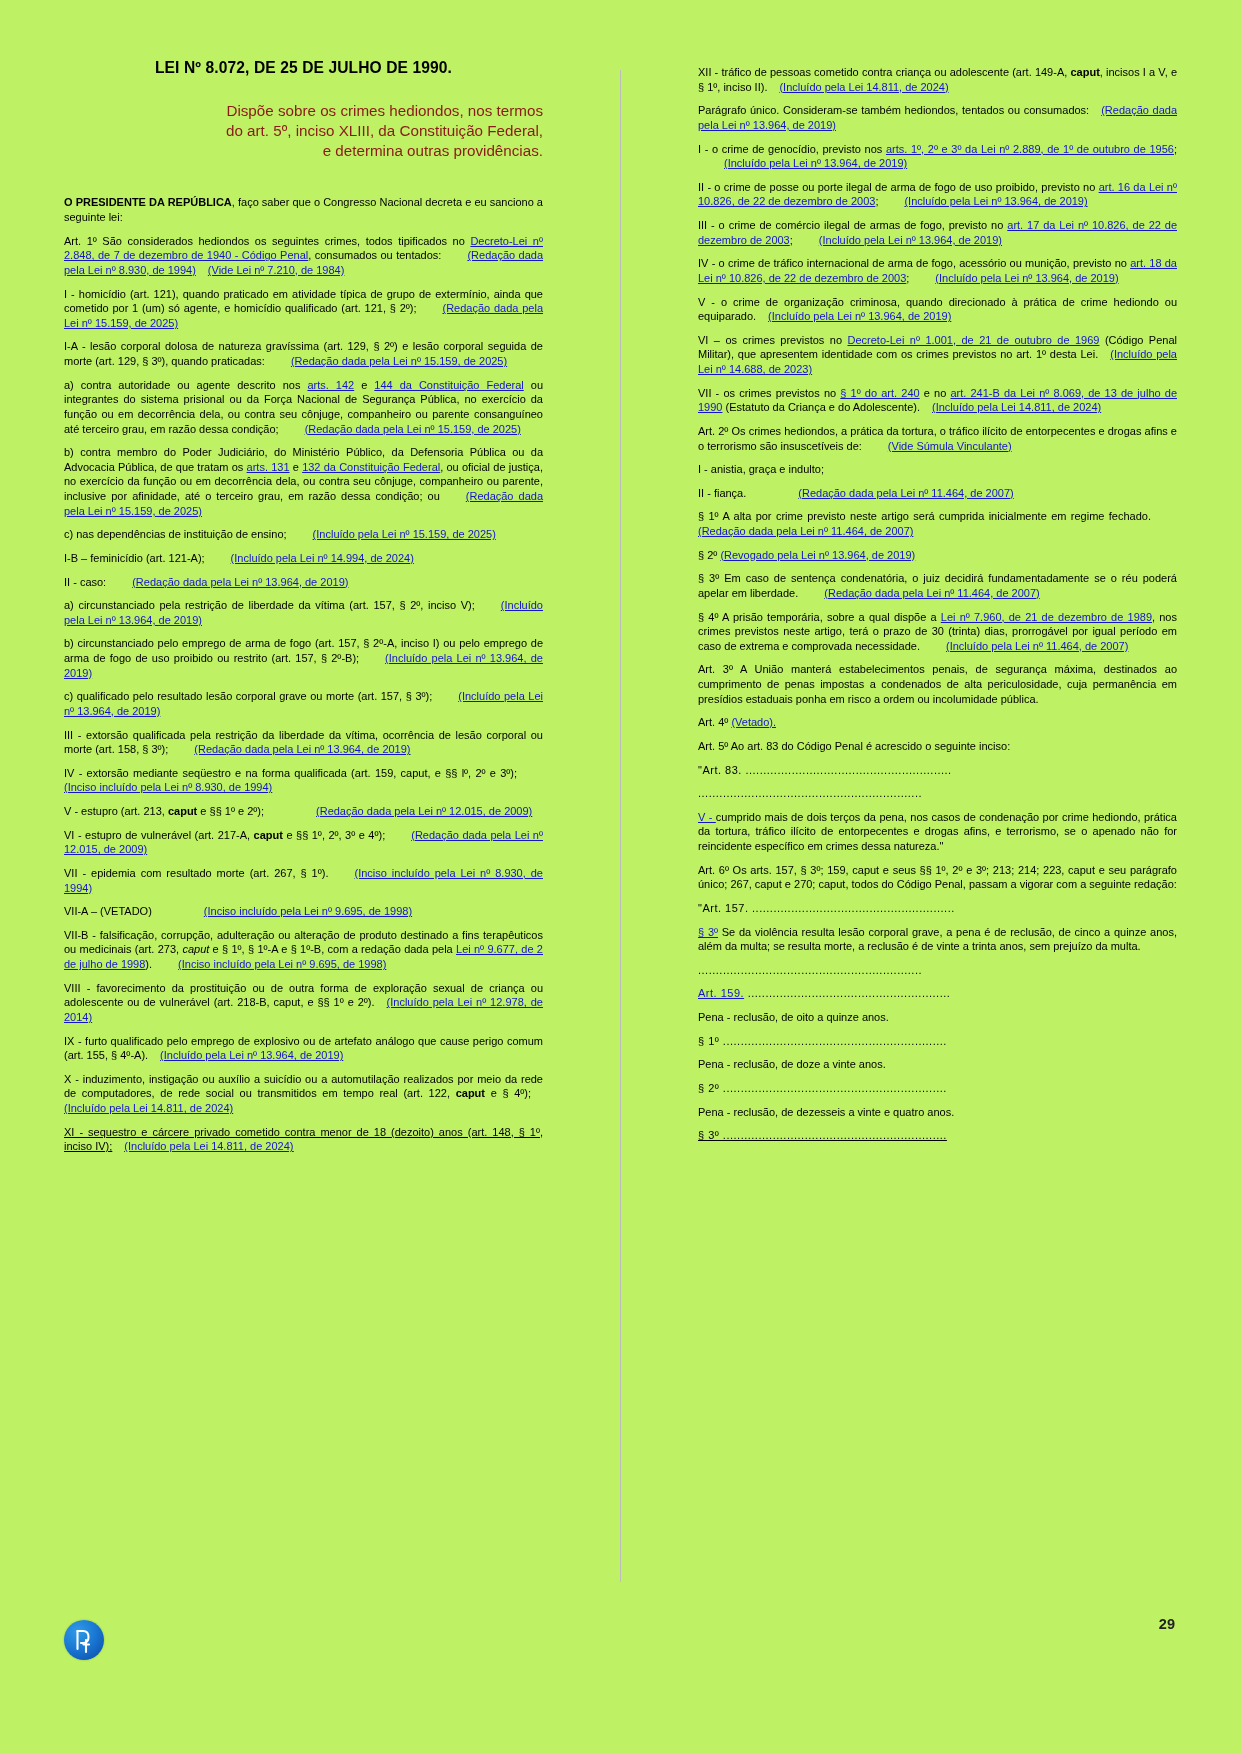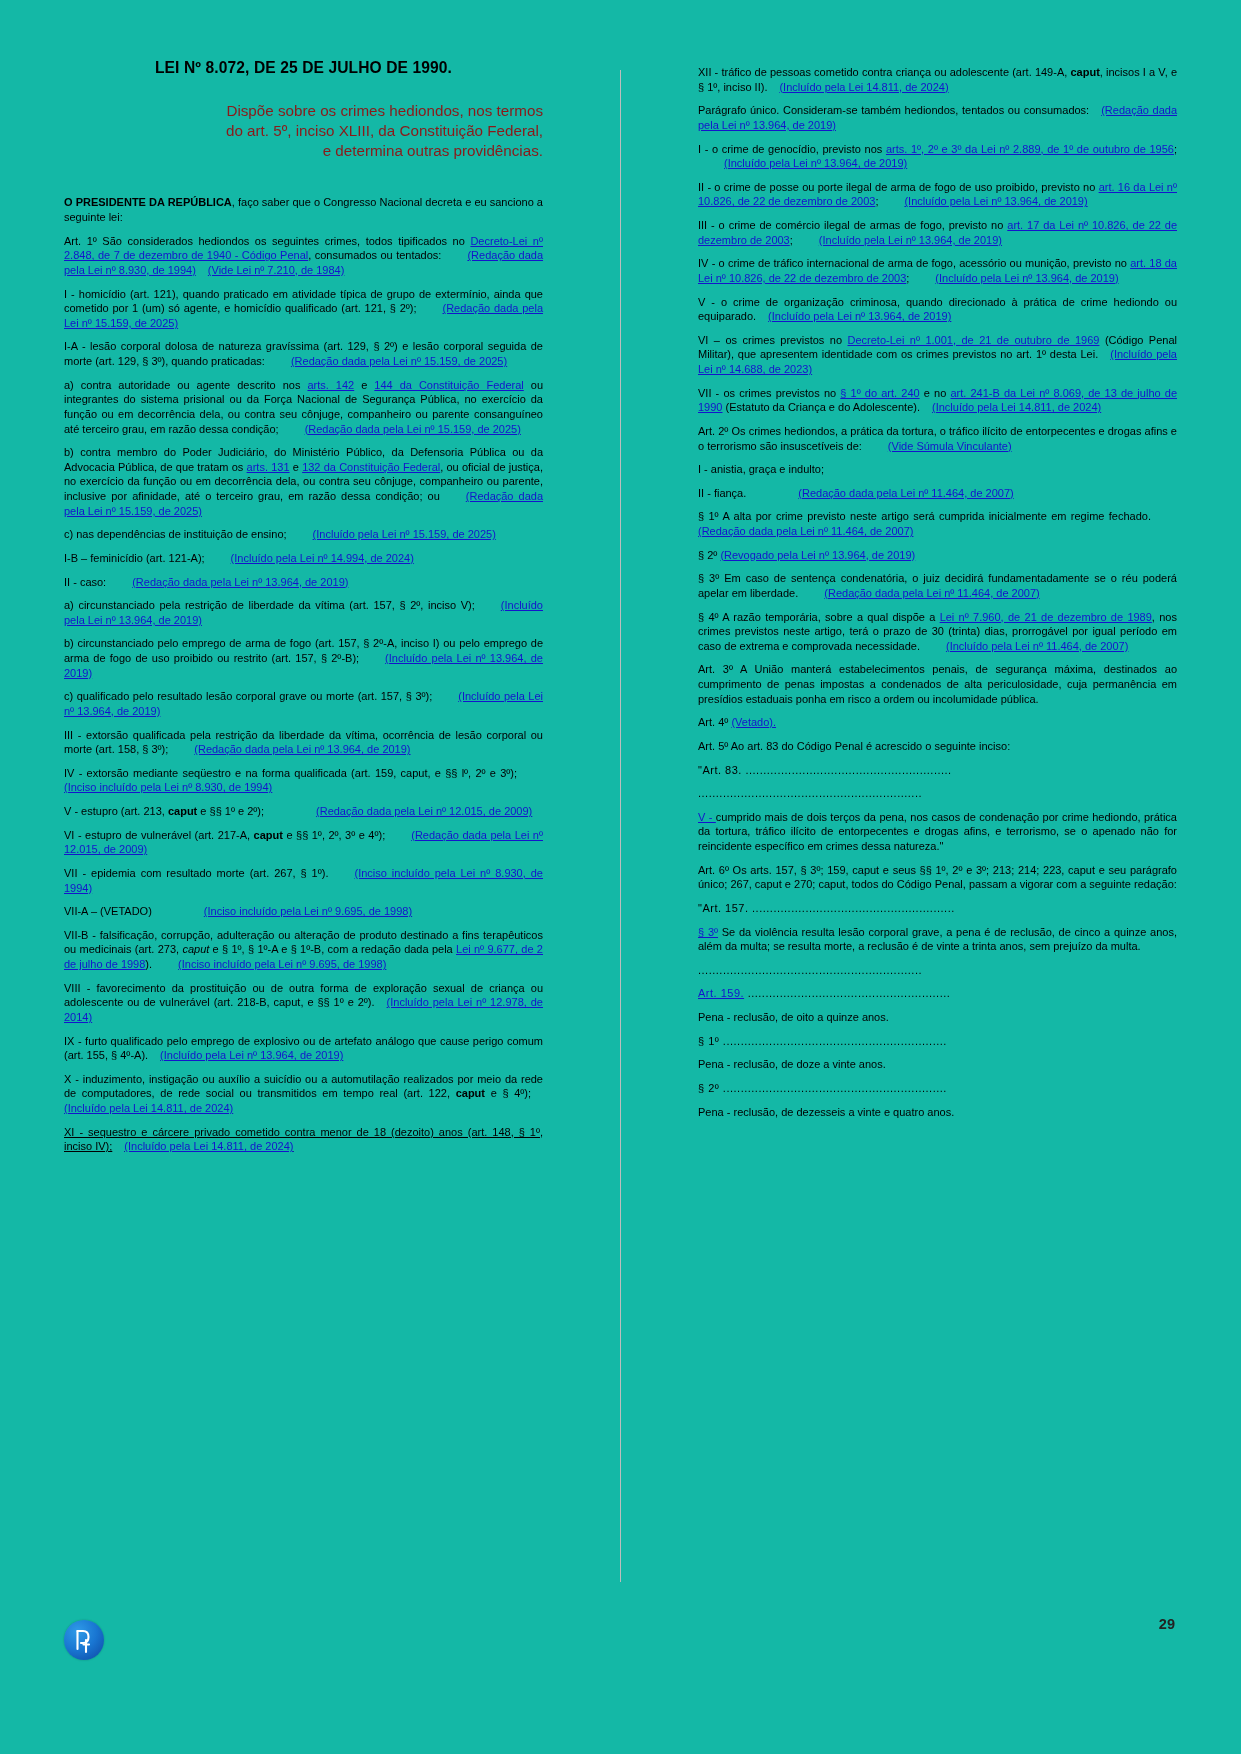--- a/index.html
+++ b/index.html
@@ -9,21 +9,21 @@
   }
   body {
     font-family: "Liberation Sans", sans-serif;
     color: #000000;
   }
   .page {
     position: relative;
     width: 1241px;
     height: 1754px;
     margin: 0 auto;
-    background: #14b8a6;
+    background: #bef264;
     box-sizing: border-box;
     overflow: hidden;
   }
   .columns {
     position: absolute;
     left: 64px;
     top: 58px;
     width: 1113px;
     height: 1560px;
     display: flex;
@@ -203,21 +203,21 @@
       <p>I - anistia, graça e indulto;</p>
 
       <p><span>II - fiança.</span><span class="sp-l"></span><a class="lnk" href="#">(Redação dada pela Lei nº 11.464, de 2007)</a></p>
 
       <p><span>§ 1º A alta por crime previsto neste artigo será cumprida inicialmente em regime fechado.</span><span class="sp"></span><a class="lnk" href="#">(Redação dada pela Lei nº 11.464, de 2007)</a></p>
 
       <p><span>§ 2º </span><a class="lnk" href="#">(Revogado pela Lei nº 13.964, de 2019)</a></p>
 
       <p><span>§ 3º Em caso de sentença condenatória, o juiz decidirá fundamentadamente se o réu poderá apelar em liberdade.</span><span class="sp"></span><a class="lnk" href="#">(Redação dada pela Lei nº 11.464, de 2007)</a></p>
 
-      <p><span>§ 4º A razão temporária, sobre a qual dispõe a </span><a class="lnk" href="#">Lei nº 7.960, de 21 de dezembro de 1989</a><span>, nos crimes previstos neste artigo, terá o prazo de 30 (trinta) dias, prorrogável por igual período em caso de extrema e comprovada necessidade.</span><span class="sp"></span><a class="lnk" href="#">(Incluído pela Lei nº 11.464, de 2007)</a></p>
+      <p><span>§ 4º A prisão temporária, sobre a qual dispõe a </span><a class="lnk" href="#">Lei nº 7.960, de 21 de dezembro de 1989</a><span>, nos crimes previstos neste artigo, terá o prazo de 30 (trinta) dias, prorrogável por igual período em caso de extrema e comprovada necessidade.</span><span class="sp"></span><a class="lnk" href="#">(Incluído pela Lei nº 11.464, de 2007)</a></p>
 
       <p>Art. 3º A União manterá estabelecimentos penais, de segurança máxima, destinados ao cumprimento de penas impostas a condenados de alta periculosidade, cuja permanência em presídios estaduais ponha em risco a ordem ou incolumidade pública.</p>
 
       <p><span>Art. 4º </span><a class="lnk" href="#">(Vetado).</a></p>
 
       <p>Art. 5º Ao art. 83 do Código Penal é acrescido o seguinte inciso:</p>
 
       <p class="dots">"Art. 83. ..........................................................</p>
 
       <p class="dots">...............................................................</p>
@@ -237,20 +237,21 @@
       <p>Pena - reclusão, de oito a quinze anos.</p>
 
       <p class="dots">§ 1º ...............................................................</p>
 
       <p>Pena - reclusão, de doze a vinte anos.</p>
 
       <p class="dots">§ 2º ...............................................................</p>
 
       <p>Pena - reclusão, de dezesseis a vinte e quatro anos.</p>
 
+      <p class="dots last">§ 3º ...............................................................</p>
 
     </div>
 
   </div>
 
   <div class="logo">
     <svg width="40" height="40" viewBox="0 0 40 40" aria-hidden="true">
       <g fill="none" stroke="#ffffff" stroke-width="2.1" stroke-linecap="round" stroke-linejoin="round">
         <path d="M13.5 11 L13.5 29"></path>
         <path d="M13.5 11 L19 11 C22.5 11 24.5 13.5 24.5 17 C24.5 20.5 22.5 23 19 23 L17 23"></path>

